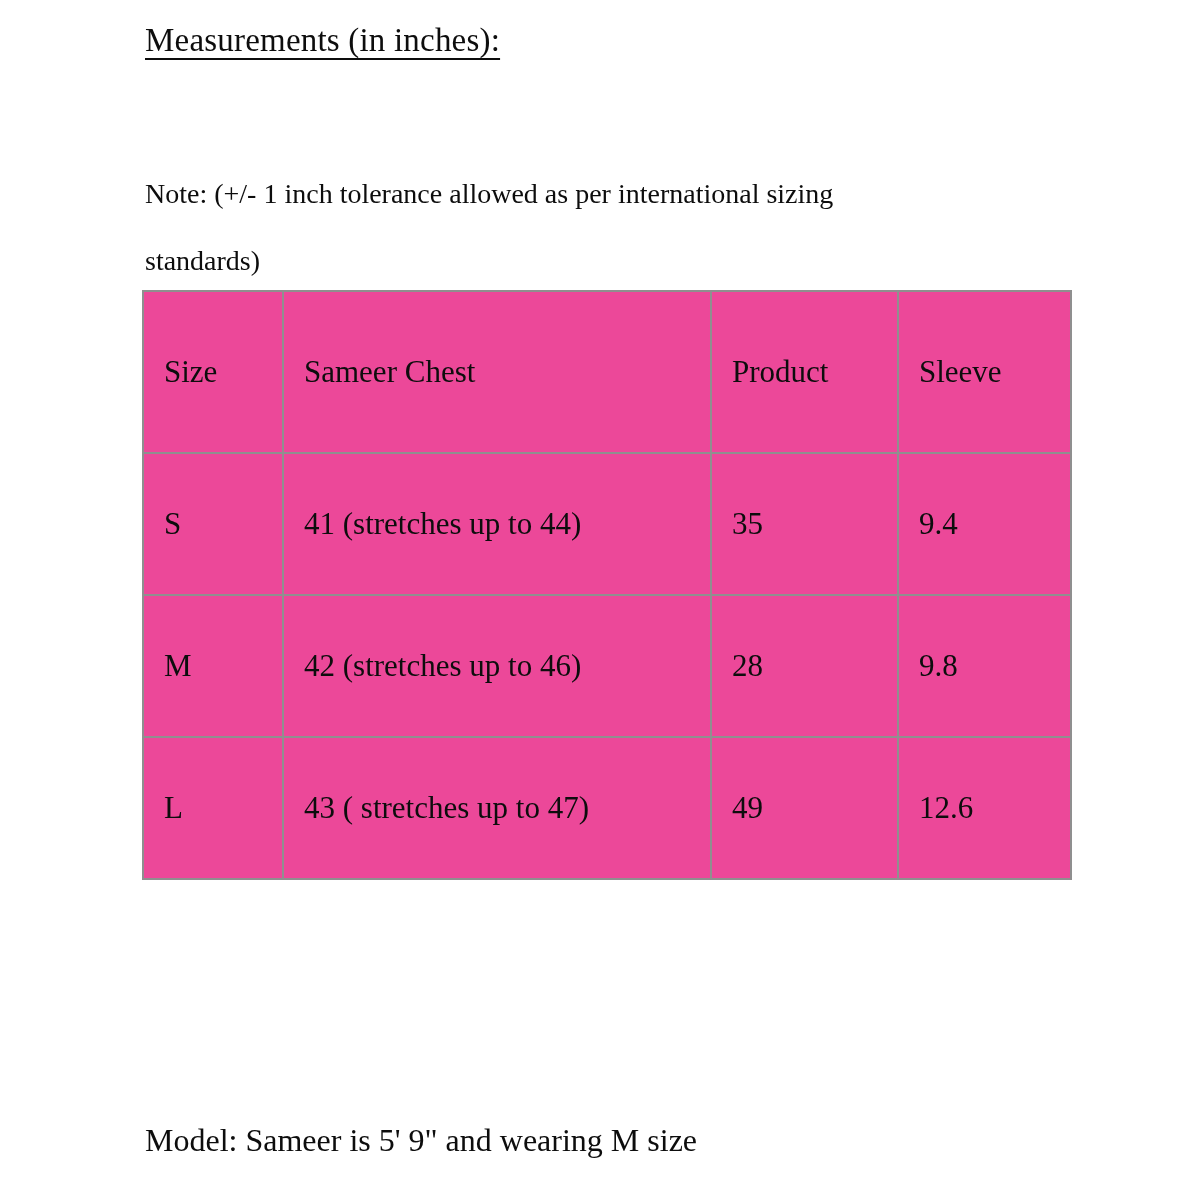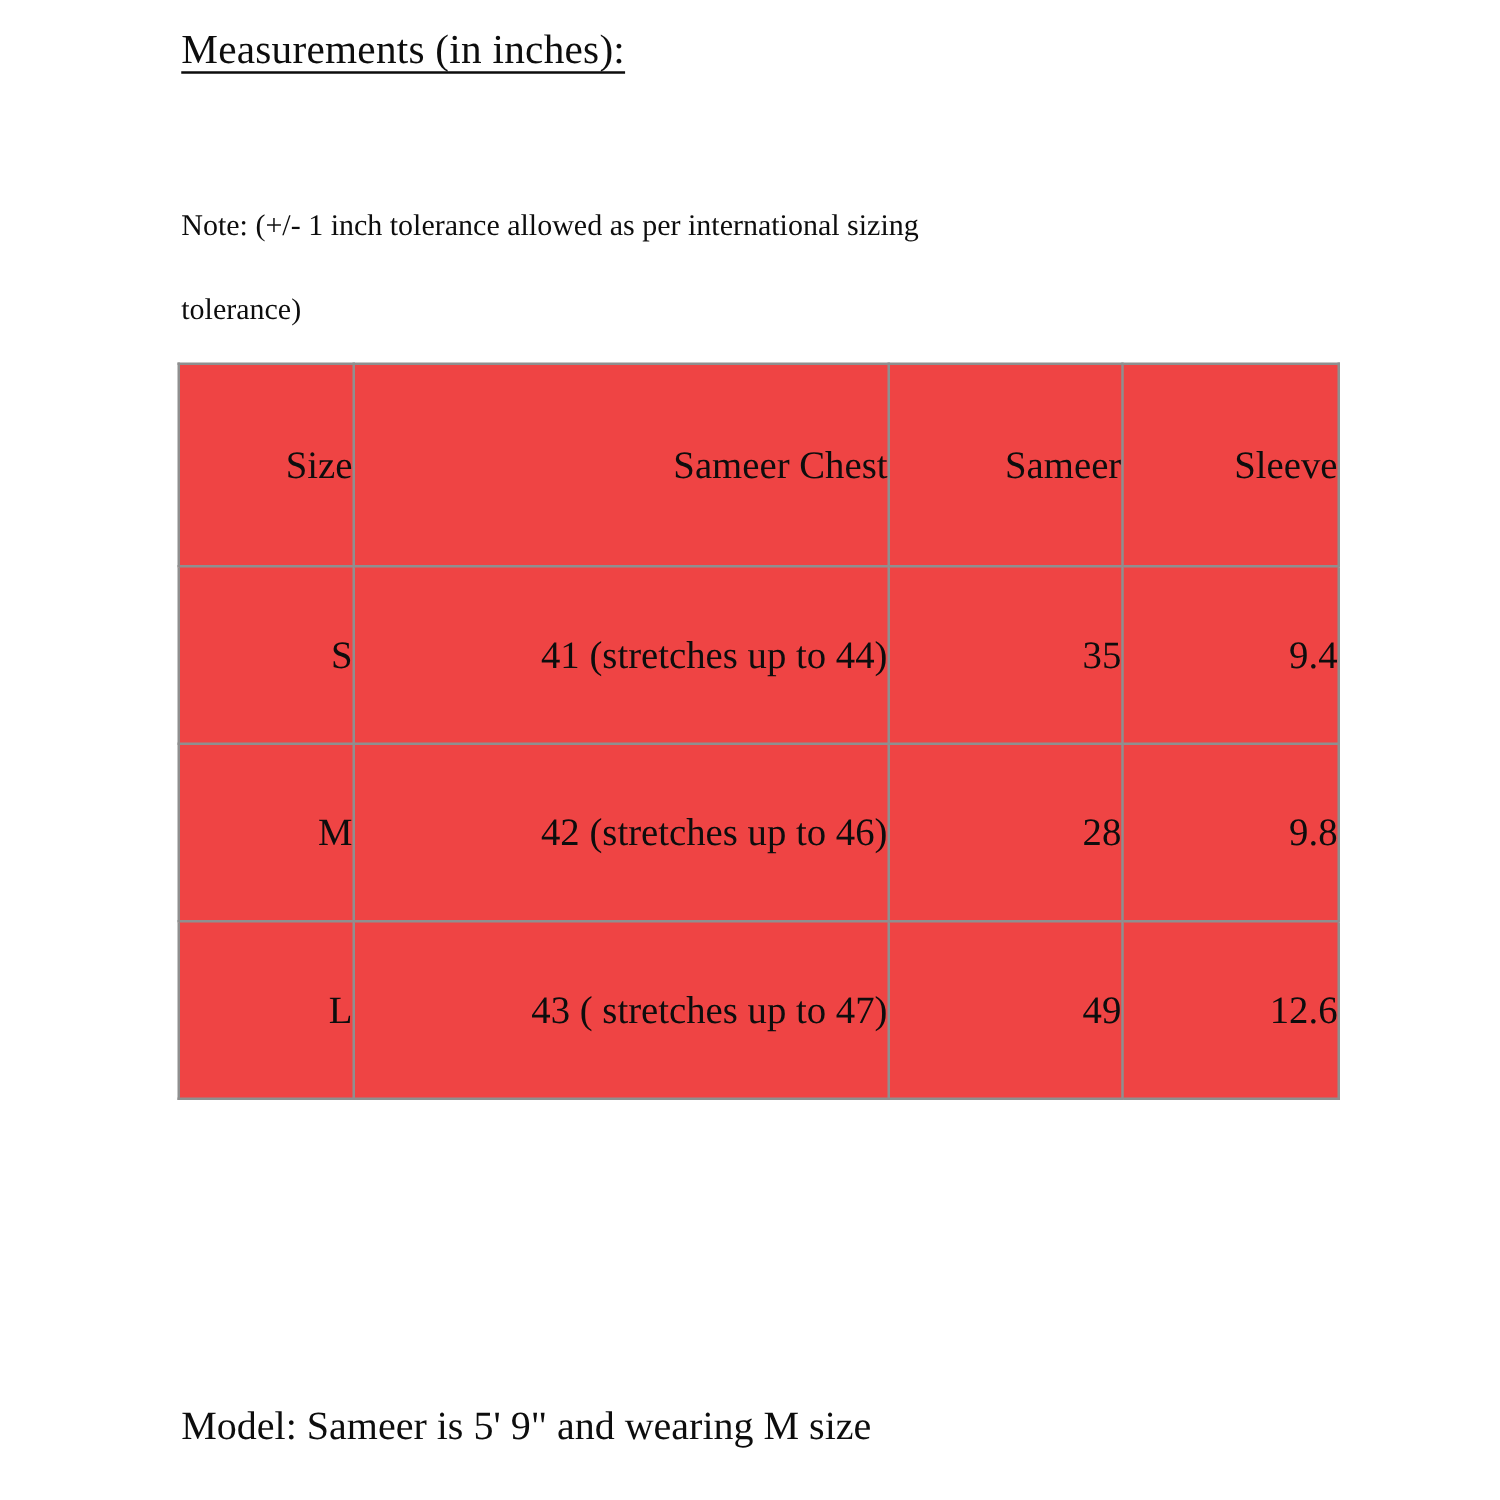--- a/index.html
+++ b/index.html
@@ -20,42 +20,42 @@
     font-size:33px;
     letter-spacing:0.2px;
     text-decoration:underline;
     text-decoration-thickness:2px;
     text-underline-offset:7px;
     color:#0d0d0d;
   }
   .note {
     position:absolute;
     left:145px;
-    top:148px;
+    top:160px;
     width:960px;
-    font-size:24px;
+    font-size:28px;
     line-height:67px;
     color:#0d0d0d;
   }
   table.measurements {
     position:absolute;
     left:142px;
     top:290px;
     border-collapse:collapse;
     table-layout:fixed;
     font-size:31px;
     color:#0d0d0d;
   }
   table.measurements td, table.measurements th {
     border:2px solid #8f8f8f;
-    padding-left:52px;
-    text-align:right;
+    padding-left:20px;
+    text-align:left;
     vertical-align:middle;
     font-weight:normal;
-    background:#ef4444;
+    background:#ec4899;
   }
   .col-size   { width:140px; }
   .col-chest  { width:428px; }
   .col-length { width:187px; }
   .col-sleeve { width:173px; }
   tr.header-row  { height:162px; }
   tr.data-row    { height:142px; }
   .model-note {
     position:absolute;
     left:145px;
@@ -66,35 +66,35 @@
 </style>
 </head>
 <body>
 
 <div class="page">
 
   <div class="title">Measurements (in inches):</div>
 
   <div class="note">
     <div>Note: (+/- 1 inch tolerance allowed as per international sizing</div>
-    <div>tolerance)</div>
+    <div>standards)</div>
   </div>
 
   <table class="measurements">
     <colgroup>
       <col class="col-size">
       <col class="col-chest">
       <col class="col-length">
       <col class="col-sleeve">
     </colgroup>
     <tbody>
       <tr class="header-row">
         <td>Size</td>
         <td>Sameer Chest</td>
-        <td>Sameer</td>
+        <td>Product</td>
         <td>Sleeve</td>
       </tr>
       <tr class="data-row">
         <td>S</td>
         <td>41 (stretches up to 44)</td>
         <td>35</td>
         <td>9.4</td>
       </tr>
       <tr class="data-row">
         <td>M</td>

